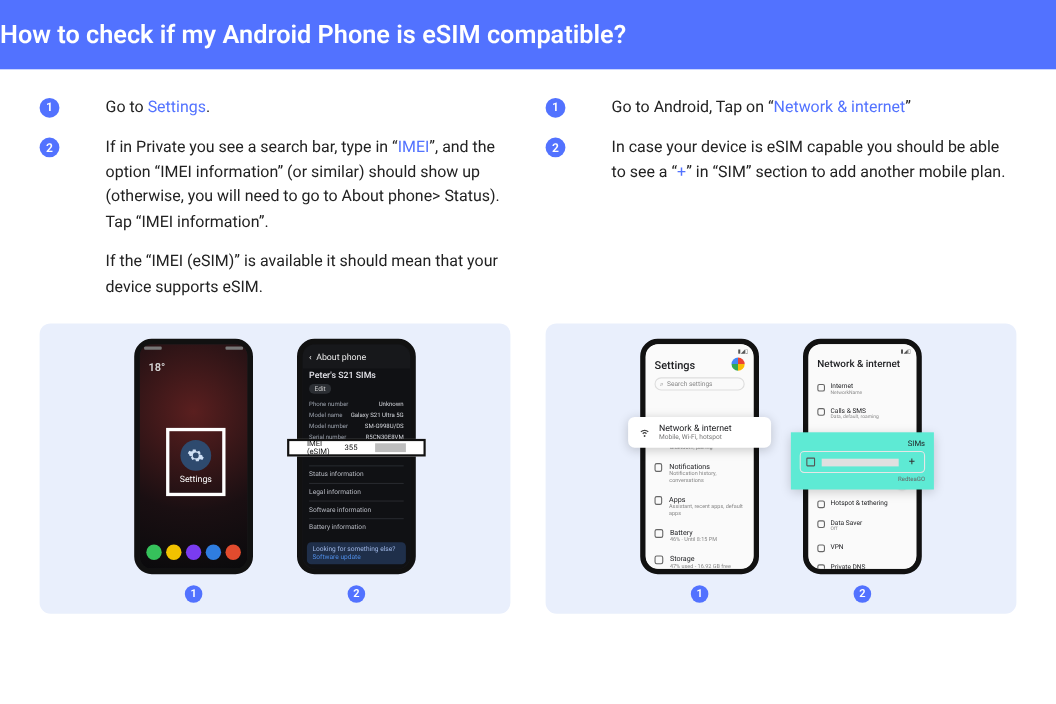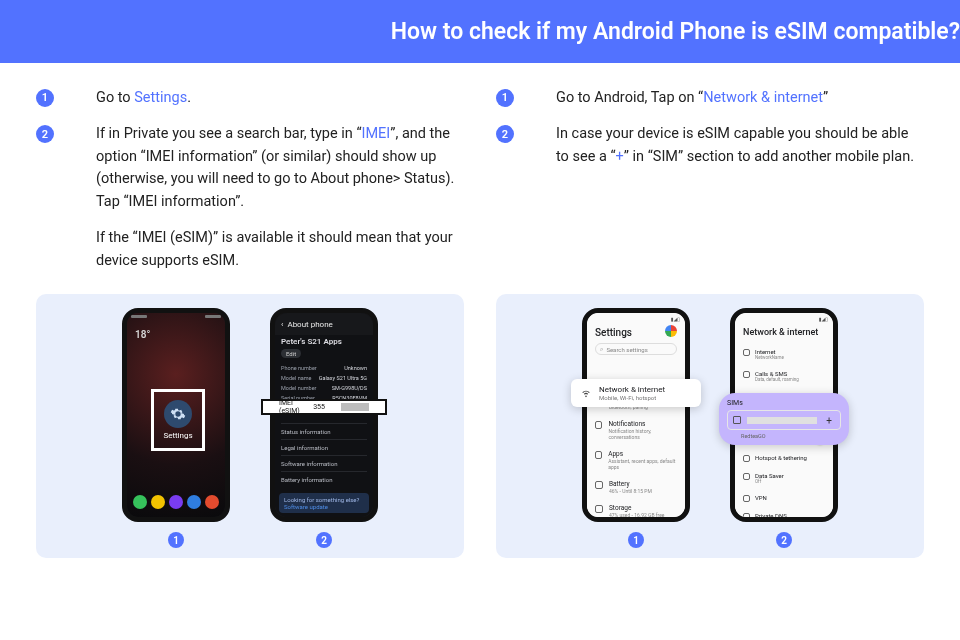--- a/index.html
+++ b/index.html
@@ -6,21 +6,21 @@
   body {
     font-family: -apple-system, BlinkMacSystemFont, "Segoe UI", Roboto, Arial, sans-serif;
     background: #fff;
     width: 960px;
     height: 640px;
     overflow: hidden;
   }
   .header {
     background: #5272ff;
     color: #fff;
-    text-align: right;
+    text-align: left;
     padding: 18px 0;
     font-size: 23px;
     font-weight: 600;
   }
   .cols {
     display: flex;
     gap: 32px;
     padding: 24px 36px 0 36px;
   }
   .col { flex: 1; }
@@ -163,22 +163,23 @@
   .oa2-list { position:absolute; top:30px; left:8px; right:8px; }
   .oa2-item { display:flex; justify-content:space-between; align-items:center; padding:5px 0;}
   .oa2-item .l { display:flex; gap:5px; align-items:flex-start;}
   .oa2-item .ic { width:7px; height:7px; border:1px solid #666; border-radius:2px; margin-top:1px;}
   .oa2-item .t { font-size:6px; color:#202124; }
   .oa2-item .s { font-size:4.5px; color:#888; }
   .oa2-toggle { width:14px; height:8px; background:#9aa0a6; border-radius:4px; position:relative;}
   .oa2-toggle::after{content:"";position:absolute;right:0;top:-1px;width:10px;height:10px;background:#fff;border-radius:50%;box-shadow:0 0 2px rgba(0,0,0,.3);}
   .oa2-callout {
     position:absolute; top:80px; left:-16px; right:-16px;
-    background:#c4b5fd; border-radius:16px; box-shadow:0 2px 10px rgba(0,0,0,.2);
+    background:#5eead4; border-radius:0; box-shadow:0 2px 10px rgba(0,0,0,.2);
     padding:6px 8px;
+    text-align:right;
   }
   .oa2-callout .hdr { font-size:7px; color:#202124; margin-bottom:3px;}
   .oa2-callout .row { display:flex; align-items:center; gap:6px; border:1px solid #e6e6e6; border-radius:4px; padding:3px 5px;}
   .oa2-callout .sim { width:8px;height:8px;border:1px solid #555;border-radius:1px;}
   .oa2-callout .mask { flex:1; height:7px; background:#e0e0e0; }
   .oa2-callout .plus { width:12px;height:12px;display:flex;align-items:center;justify-content:center;font-size:10px;color:#333;}
   .oa2-callout .sub { font-size:5.5px; color:#666; margin-top:3px; padding-left:14px;}
 </style>
 </head>
 <body>
@@ -257,21 +258,21 @@
       <div class="num">1</div>
     </div>
 
     <div class="shot">
       <div class="phone dark" style="overflow:visible">
         <div style="position:absolute;inset:0;background:#101114;border-radius:12px;overflow:hidden">
           <div class="sg2-top">
             <span>‹</span>
             <span>About phone</span>
           </div>
-          <div class="sg2-title">Peter's S21 Apps</div>
+          <div class="sg2-title">Peter's S21 SIMs</div>
           <div class="sg2-edit">Edit</div>
           <div class="sg2-rows">
             <div class="sg2-row">
                 <span>Phone number</span>
                 <span class="v">Unknown</span>
               </div>
             <div class="sg2-row">
                 <span>Model name</span>
                 <span class="v">Galaxy S21 Ultra 5G</span>
               </div>

